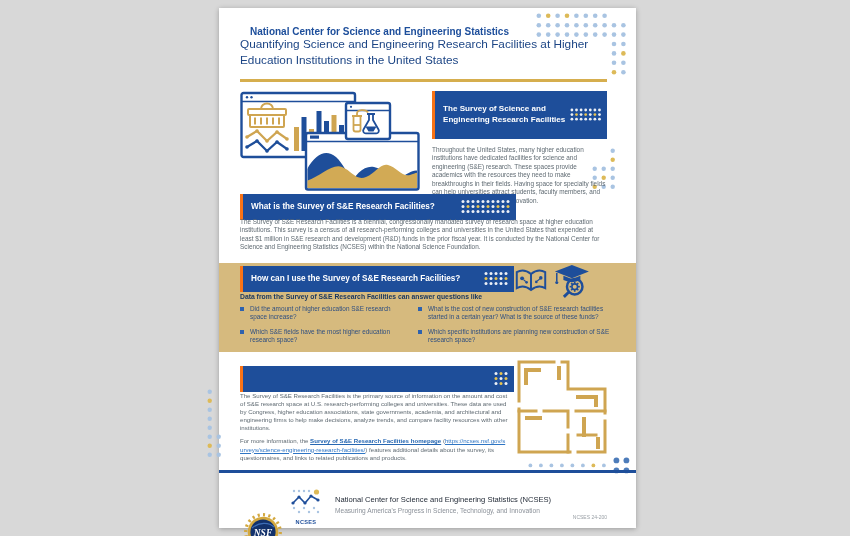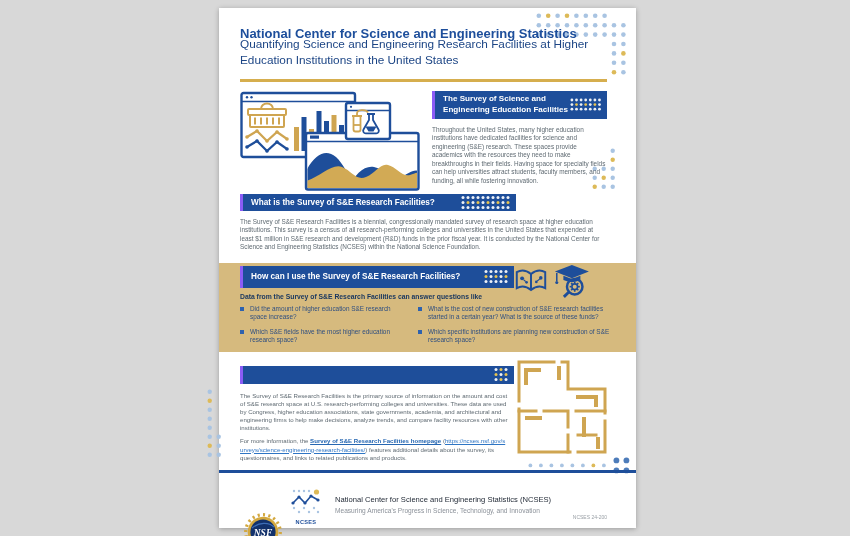--- a/index.html
+++ b/index.html
@@ -5,28 +5,28 @@
   * { margin:0; padding:0; box-sizing:border-box; }
   html,body { width:850px; height:536px; overflow:hidden; }
   body { background:#d8d8d8; font-family:"Liberation Sans", sans-serif; position:relative; }
 
   .sheet {
     position:absolute; left:219px; top:8px; width:417px; height:520px;
     background:#ffffff; box-shadow:0 1px 5px rgba(0,0,0,.28);
   }
 
   
-  .eyebrow { position:absolute; left:21px; top:18px; font-size:13px; font-weight:bold; color:#1d4e9b; }
+  .eyebrow { position:absolute; left:31px; top:18px; font-size:10px; font-weight:bold; color:#1d4e9b; }
   .title   { position:absolute; left:21px; top:28px; width:370px; font-size:11.8px; font-weight:normal;
              color:#1c4585; line-height:1.36; }
   .gold-rule { position:absolute; left:21px; top:71px; width:367px; height:2.5px; background:#d6ae4e; }
 
   
-  .hblock { background:#1e4e9a; border-left:3px solid #8b5cf6; color:#fff; position:relative;
-            display:flex; flex-direction:column; justify-content:center; padding:3px 8px; }
+  .hblock { background:#1e4e9a; border-left:3px solid #f97316; color:#fff; position:relative;
+            display:flex; flex-direction:column; justify-content:center; padding:13px 8px; }
   .hblock .htext { font-weight:bold; font-size:8.2px; line-height:1.35; white-space:nowrap; }
   .hdots { position:absolute; right:5px; top:50%; transform:translateY(-50%); line-height:0; }
 
   
   .sec1 { position:absolute; left:21px; top:83px; width:367px; display:flex; gap:12px; }
   .sec1-right { width:175px; }
   .hblock.two-line { min-height:27px; }
   .hblock.two-line .htext { font-size:8.1px; }
   .bodytext { font-size:6.4px; line-height:1.32; color:#5f6a72; }
   .sec1-right .bodytext { margin-top:7px; }
@@ -236,21 +236,21 @@
         </g>
         <g stroke="#1e4e9a" stroke-width="1.8" fill="none">
           <path d="M127,23 h8 M129,23 v6 l-5.5,9.5 a2.6,2.6 0 0 0 2.3,3.9 h10.4 a2.6,2.6 0 0 0 2.3,-3.9 L133,29 v-6"></path>
         </g>
         <path d="M125.5,35.5 l3,5 h5 l3,-5 z" fill="#1e4e9a"></path>
       </svg>
     </div>
     <div class="sec1-right">
       <div class="hblock two-line">
         <span class="htext">The Survey of Science and</span>
-        <span class="htext">Engineering Education Facilities</span>
+        <span class="htext">Engineering Research Facilities</span>
         <span class="hdots dots"><svg width="32.199999999999996" height="13.799999999999999" viewBox="0 0 32.199999999999996 13.799999999999999" xmlns="http://www.w3.org/2000/svg">
               <circle cx="1.9" cy="1.9" r="1.4" fill="rgba(255,255,255,0.92)"></circle>
               <circle cx="6.5" cy="1.9" r="1.4" fill="rgba(255,255,255,0.92)"></circle>
               <circle cx="11.1" cy="1.9" r="1.4" fill="rgba(255,255,255,0.92)"></circle>
               <circle cx="15.7" cy="1.9" r="1.4" fill="rgba(255,255,255,0.92)"></circle>
               <circle cx="20.299999999999997" cy="1.9" r="1.4" fill="rgba(255,255,255,0.92)"></circle>
               <circle cx="24.9" cy="1.9" r="1.4" fill="rgba(255,255,255,0.92)"></circle>
               <circle cx="29.499999999999996" cy="1.9" r="1.4" fill="rgba(255,255,255,0.92)"></circle>
               <circle cx="1.9" cy="6.5" r="1.4" fill="rgba(255,255,255,0.92)"></circle>
               <circle cx="6.5" cy="6.5" r="1.4" fill="#e8c44f"></circle>

